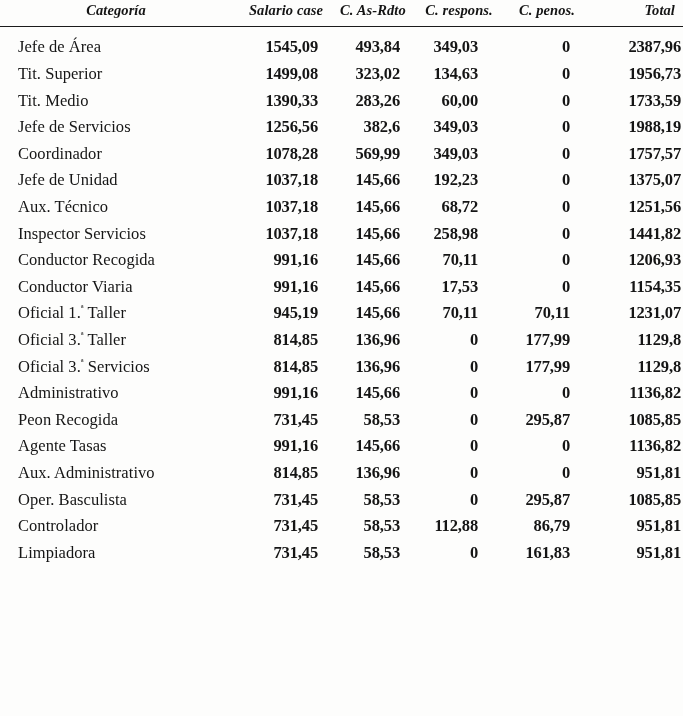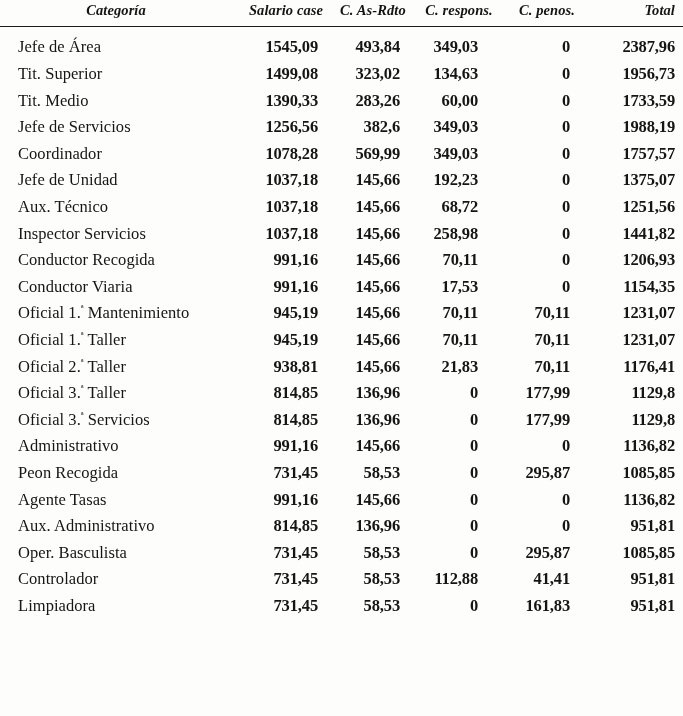--- a/index.html
+++ b/index.html
@@ -73,21 +73,21 @@
   }
   td.num {
     text-align: right;
     font-weight: 700;
     letter-spacing: -.15px;
   }
   td.base  { padding-right: 14px; }
   td.asr   { padding-right: 10px; }
   td.resp  { padding-right: 22px; }
   td.pen   { padding-right: 16px; }
-  td.total { padding-right: 8px; }
+  td.total { padding-right: 2px; }
 
   tbody tr:first-child td { padding-top: 6px; line-height: 28px; }
 
   sup.ord {
     font-size: 10px;
     vertical-align: super;
     line-height: 0;
   }
 </style>
 </head>
@@ -188,44 +188,28 @@
         </tr>
         <tr>
           <td class="cat">Conductor Viaria</td>
           <td class="num base">991,16</td>
           <td class="num asr">145,66</td>
           <td class="num resp">17,53</td>
           <td class="num pen">0</td>
           <td class="num total">1154,35</td>
         </tr>
         <tr>
-          <td class="cat">Oficial 1.<sup class="ord">ª</sup> Mantenimiento</td>
+          <td class="cat">Oficial 1.<sup class="ord">ª</sup>  Taller</td>
           <td class="num base">945,19</td>
           <td class="num asr">145,66</td>
           <td class="num resp">70,11</td>
           <td class="num pen">70,11</td>
           <td class="num total">1231,07</td>
         </tr>
         <tr>
-          <td class="cat">Oficial 1.<sup class="ord">ª</sup>  Taller</td>
-          <td class="num base">945,19</td>
-          <td class="num asr">145,66</td>
-          <td class="num resp">70,11</td>
-          <td class="num pen">70,11</td>
-          <td class="num total">1231,07</td>
-        </tr>
-        <tr>
-          <td class="cat">Oficial 2.<sup class="ord">ª</sup>  Taller</td>
-          <td class="num base">938,81</td>
-          <td class="num asr">145,66</td>
-          <td class="num resp">21,83</td>
-          <td class="num pen">70,11</td>
-          <td class="num total">1176,41</td>
-        </tr>
-        <tr>
           <td class="cat">Oficial 3.<sup class="ord">ª</sup> Taller</td>
           <td class="num base">814,85</td>
           <td class="num asr">136,96</td>
           <td class="num resp">0</td>
           <td class="num pen">177,99</td>
           <td class="num total">1129,8</td>
         </tr>
         <tr>
           <td class="cat">Oficial 3.<sup class="ord">ª</sup>  Servicios</td>
           <td class="num base">814,85</td>
@@ -272,21 +256,21 @@
           <td class="num asr">58,53</td>
           <td class="num resp">0</td>
           <td class="num pen">295,87</td>
           <td class="num total">1085,85</td>
         </tr>
         <tr>
           <td class="cat">Controlador</td>
           <td class="num base">731,45</td>
           <td class="num asr">58,53</td>
           <td class="num resp">112,88</td>
-          <td class="num pen">41,41</td>
+          <td class="num pen">86,79</td>
           <td class="num total">951,81</td>
         </tr>
         <tr>
           <td class="cat">Limpiadora</td>
           <td class="num base">731,45</td>
           <td class="num asr">58,53</td>
           <td class="num resp">0</td>
           <td class="num pen">161,83</td>
           <td class="num total">951,81</td>
         </tr>

